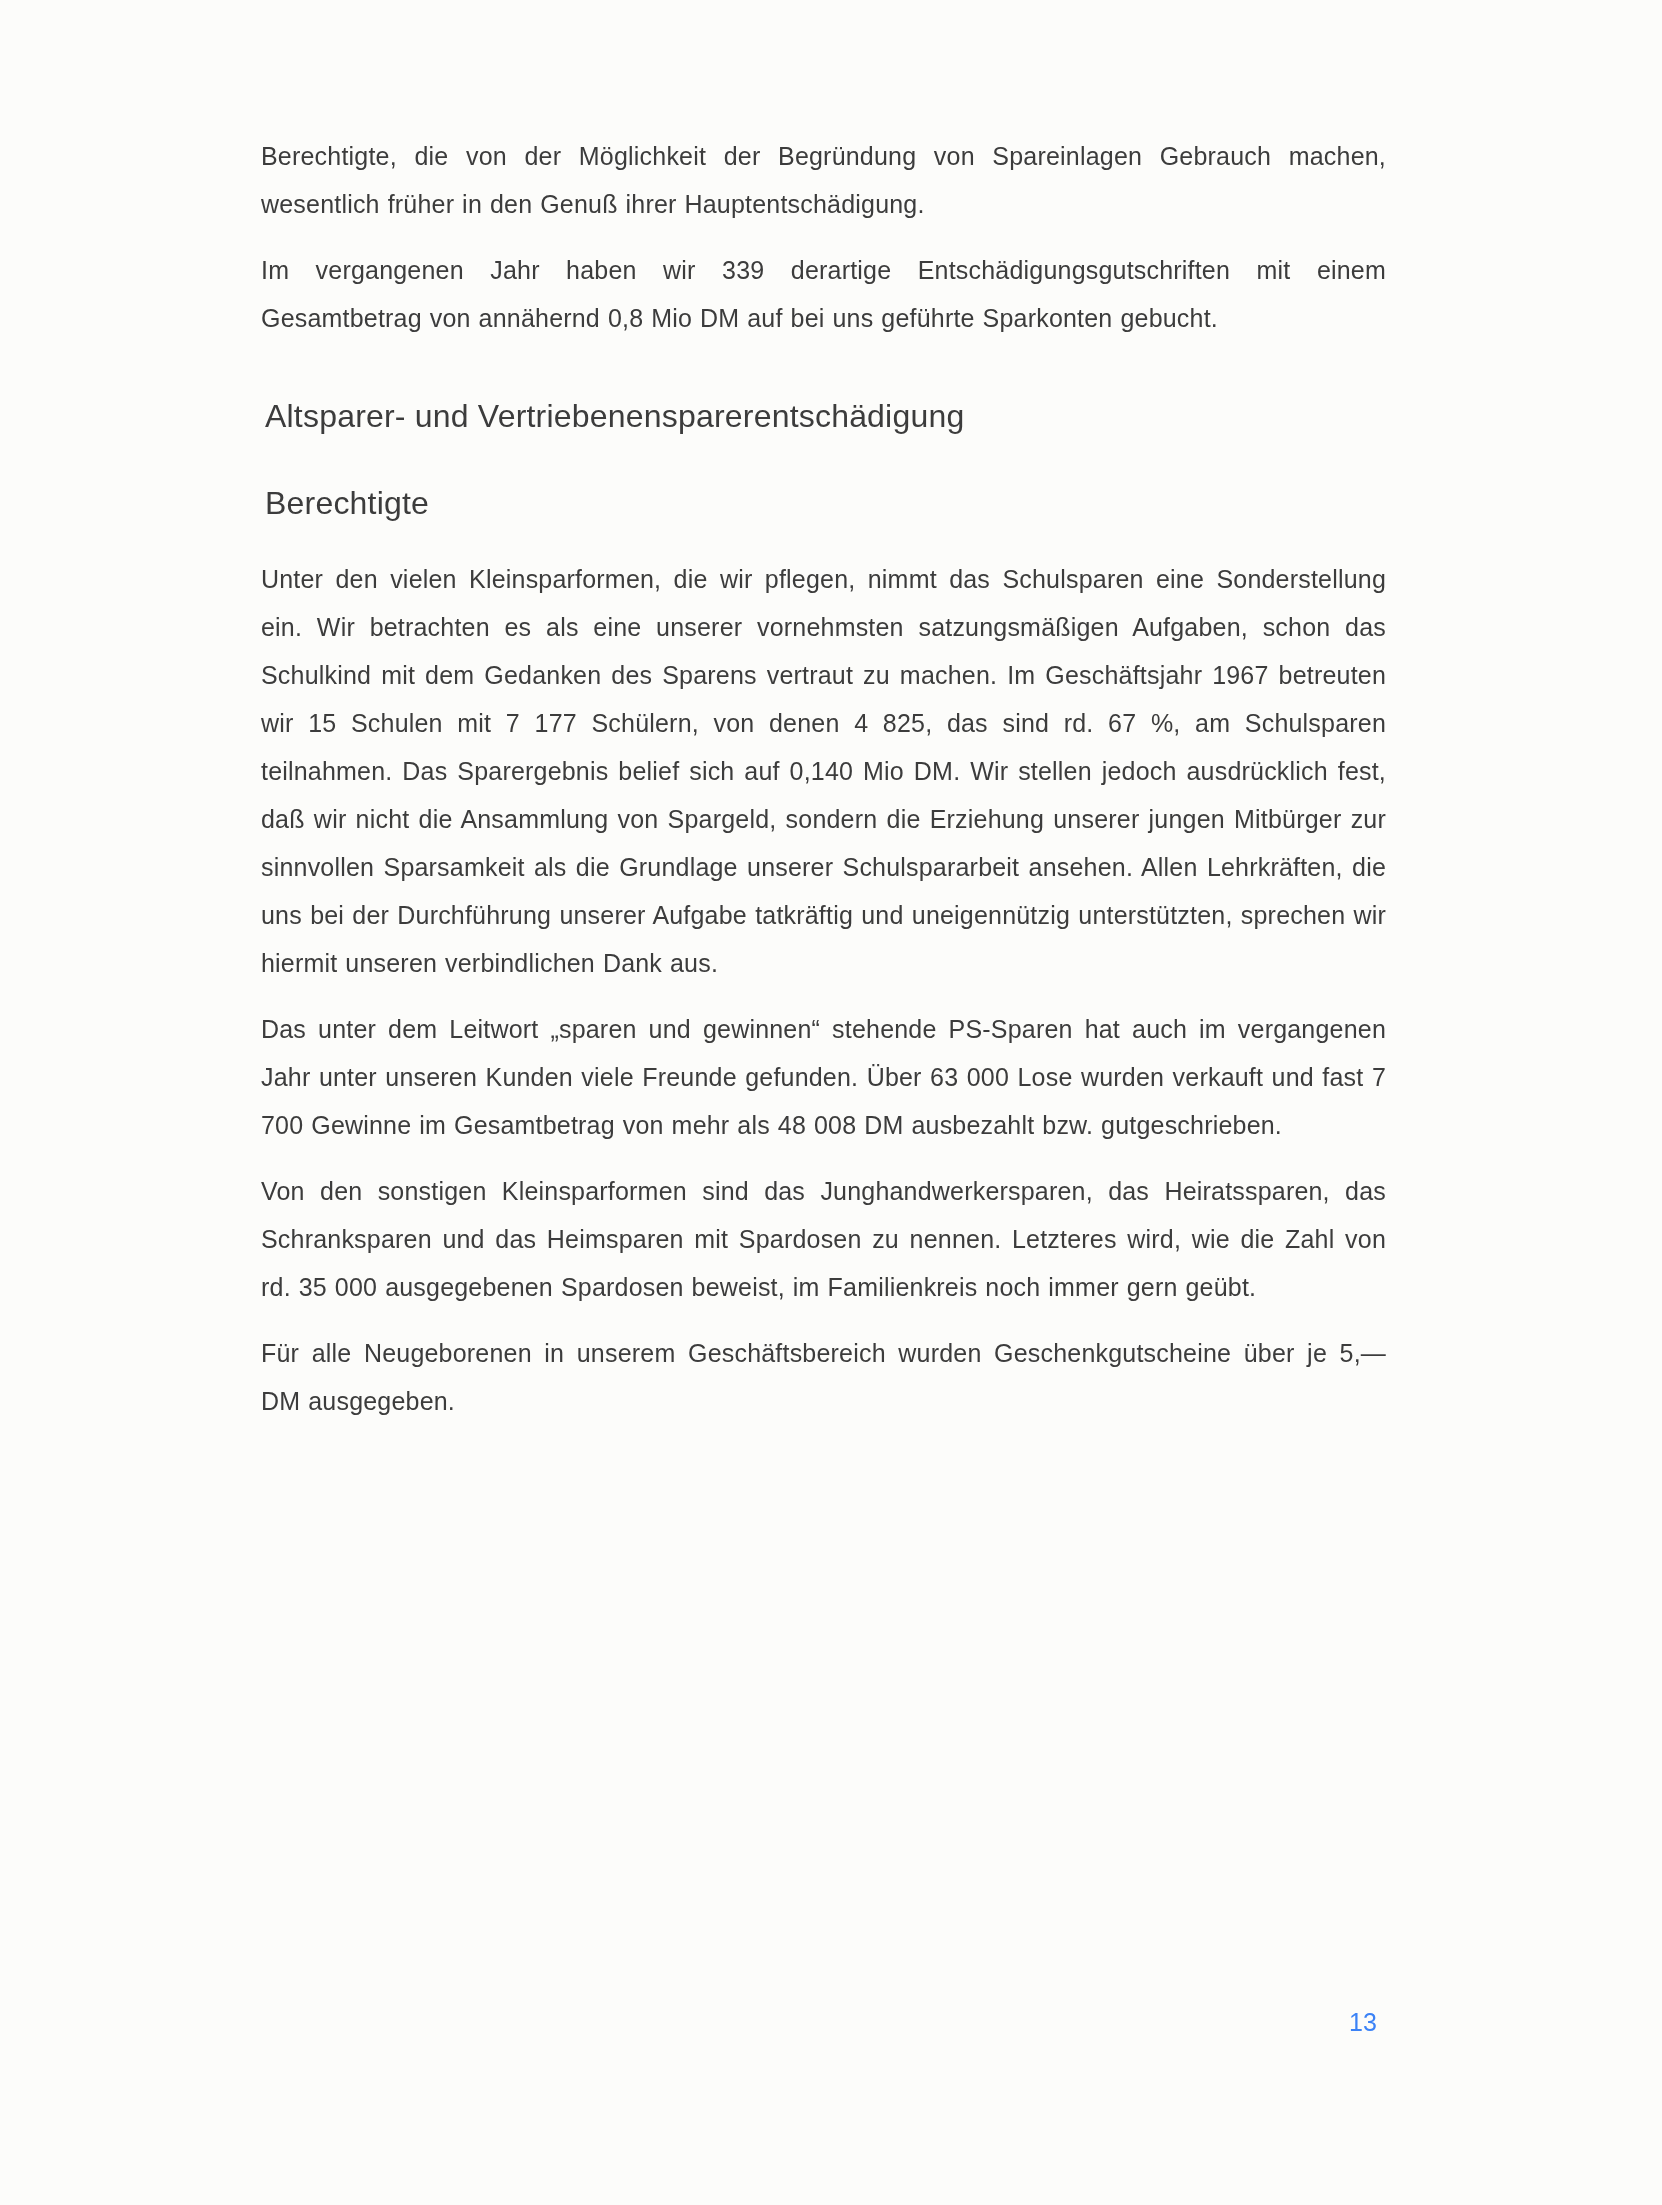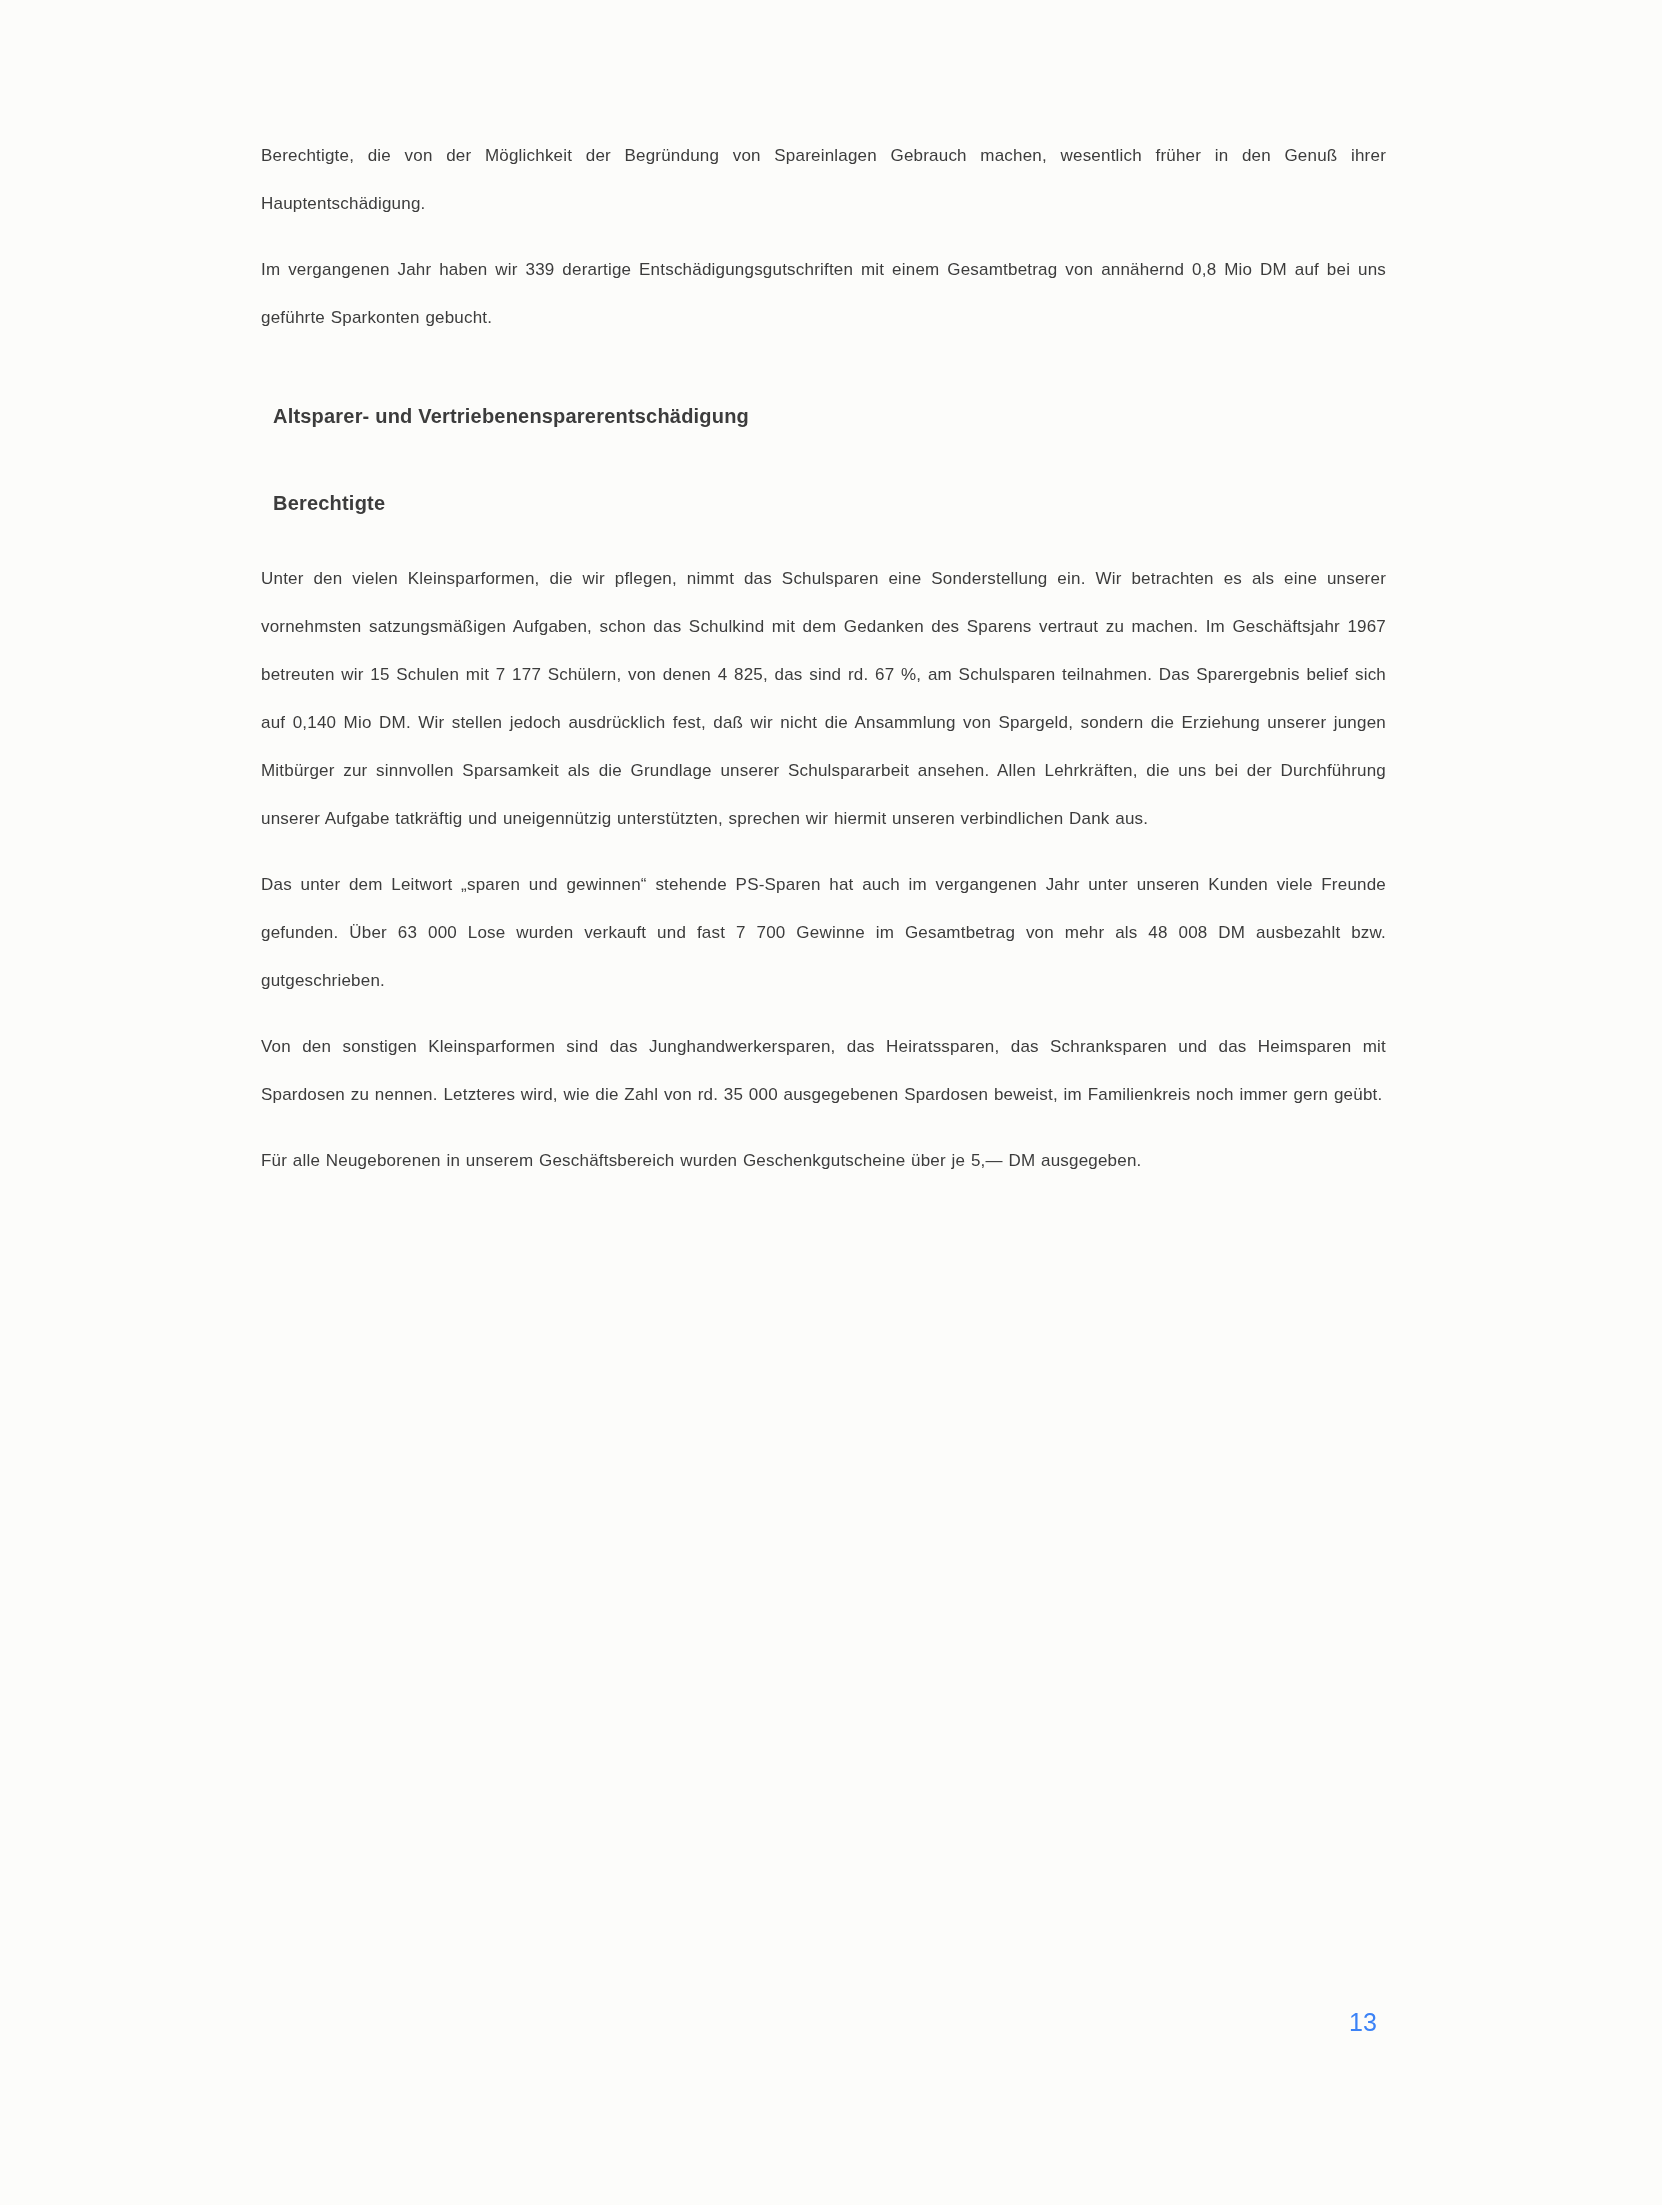--- a/index.html
+++ b/index.html
@@ -16,31 +16,31 @@
       color: #3c3c3c;
     }
     .page {
       position: absolute;
       left: 261px;
       top: 132px;
       width: 1125px;
     }
     .para {
       margin: 0 0 18px 0;
-      font-size: 17px;
+      font-size: 25px;
       line-height: 48px;
       text-align: justify;
       letter-spacing: 0.2px;
       word-spacing: 0.8px;
     }
     .heading {
-      font-weight: bold;
-      font-size: 20px;
+      font-weight: normal;
+      font-size: 32px;
       line-height: 32px;
-      margin: 12px;
+      margin: 4px;
       letter-spacing: 0.2px;
     }
     .h1 { margin-top: 58px; margin-bottom: 42px; }
     .h2 { margin-top: 55px; margin-bottom: 36px; }
     .page-number {
       position: absolute;
       left: 1349px;
       top: 2006px;
       font-size: 25px;
       line-height: 32px;

